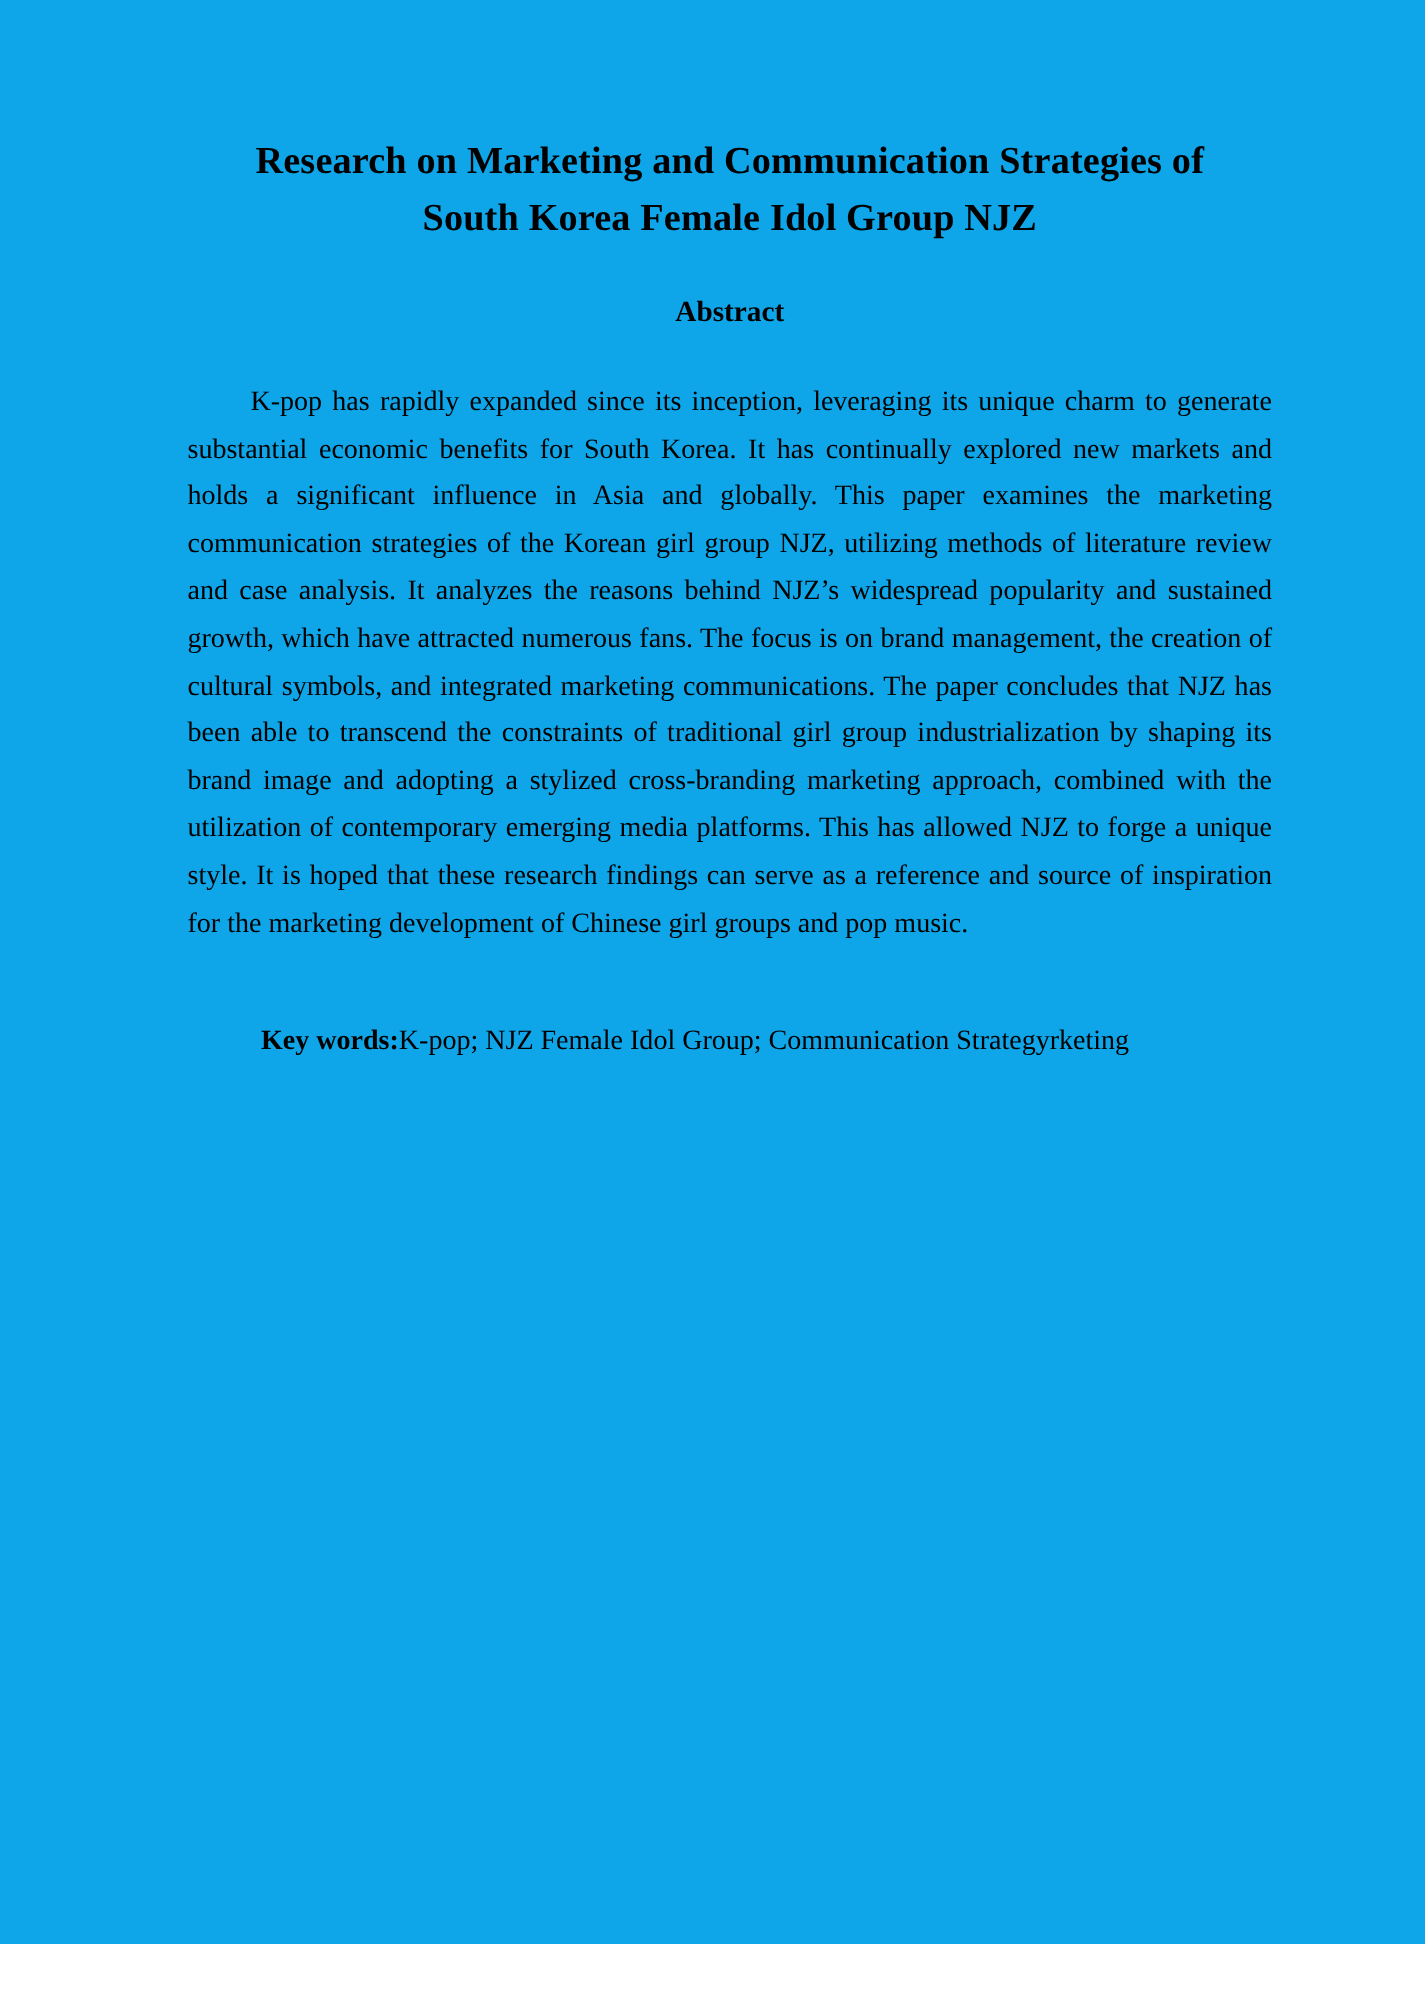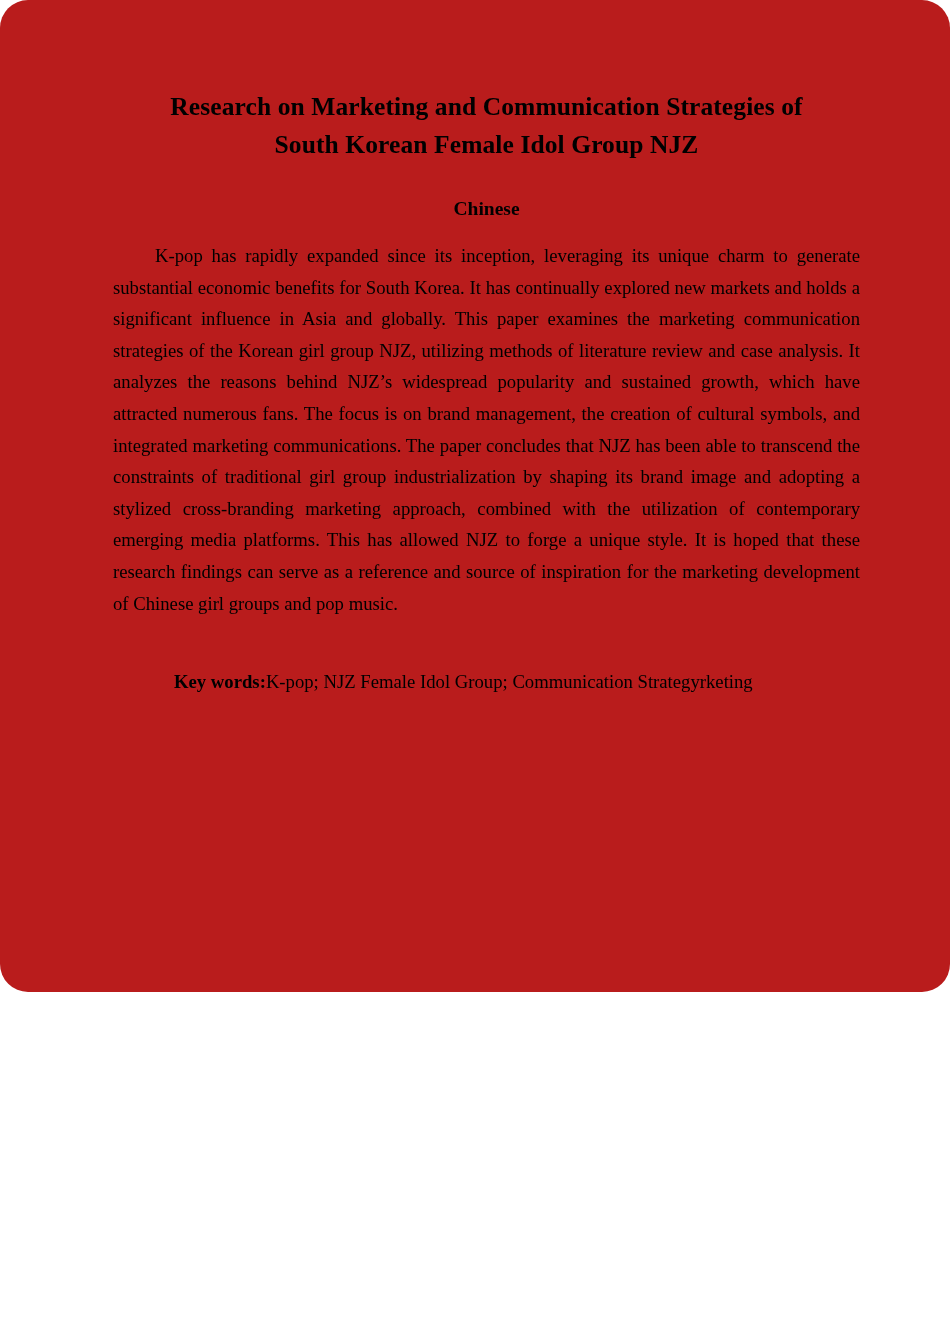--- a/index.html
+++ b/index.html
@@ -11,25 +11,24 @@
 
   body {
     font-family: "Liberation Serif", "DejaVu Serif", serif;
     color: #000000;
     -webkit-font-smoothing: antialiased;
   }
 
   .page {
     position: relative;
     width: 950px;
-    height: 992px;
+    height: 1296px;
     margin: 0 auto;
-    background: #b91c1c;
+    background: #0ea5e9;
     overflow: hidden;
-    border-radius: 28px;
   }
 
   
   .content {
     position: absolute;
     left: 113px;
     top: 0;
     width: 747px;
   }
 
@@ -52,21 +51,21 @@
     margin: 0;
     padding-top: 32px;
     font-size: 19.5px;
     font-weight: bold;
     line-height: 26px;
     text-align: center;
   }
 
   
   .abstract-body {
-    margin: 0;
+    margin: 12px;
     padding-top: 18px;
     font-size: 18.7px;
     line-height: 31.6px;
     text-align: justify;
     text-justify: inter-word;
     text-indent: 42px;
     hyphens: none;
     -webkit-hyphens: none;
   }
 
@@ -87,23 +86,23 @@
   }
 </style>
 </head>
 <body>
 
 <div class="page">
   <div class="content">
 
     <h1 class="doc-title">
       <span class="title-line">Research on Marketing and Communication Strategies of</span>
-      <span class="title-line">South Korean Female Idol Group NJZ</span>
+      <span class="title-line">South Korea Female Idol Group NJZ</span>
     </h1>
 
-    <h2 class="abstract-heading">Chinese</h2>
+    <h2 class="abstract-heading">Abstract</h2>
 
     <p class="abstract-body">K-pop has rapidly expanded since its inception, leveraging its unique charm to generate substantial economic benefits for South Korea. It has continually explored new markets and holds a significant influence in Asia and globally. This paper examines the marketing communication strategies of the Korean girl group NJZ, utilizing methods of literature review and case analysis. It analyzes the reasons behind NJZ’s widespread popularity and sustained growth, which have attracted numerous fans. The focus is on brand management, the creation of cultural symbols, and integrated marketing communications. The paper concludes that NJZ has been able to transcend the constraints of traditional girl group industrialization by shaping its brand image and adopting a stylized cross-branding marketing approach, combined with the utilization of contemporary emerging media platforms. This has allowed NJZ to forge a unique style. It is hoped that these research findings can serve as a reference and source of inspiration for the marketing development of Chinese girl groups and pop music.</p>
 
     <p class="keywords"><span class="keywords-label">Key words:</span><span class="keywords-value">K-pop; NJZ Female Idol Group; Communication Strategyrketing</span></p>
 
   </div>
 </div>
 
 </body></html>

